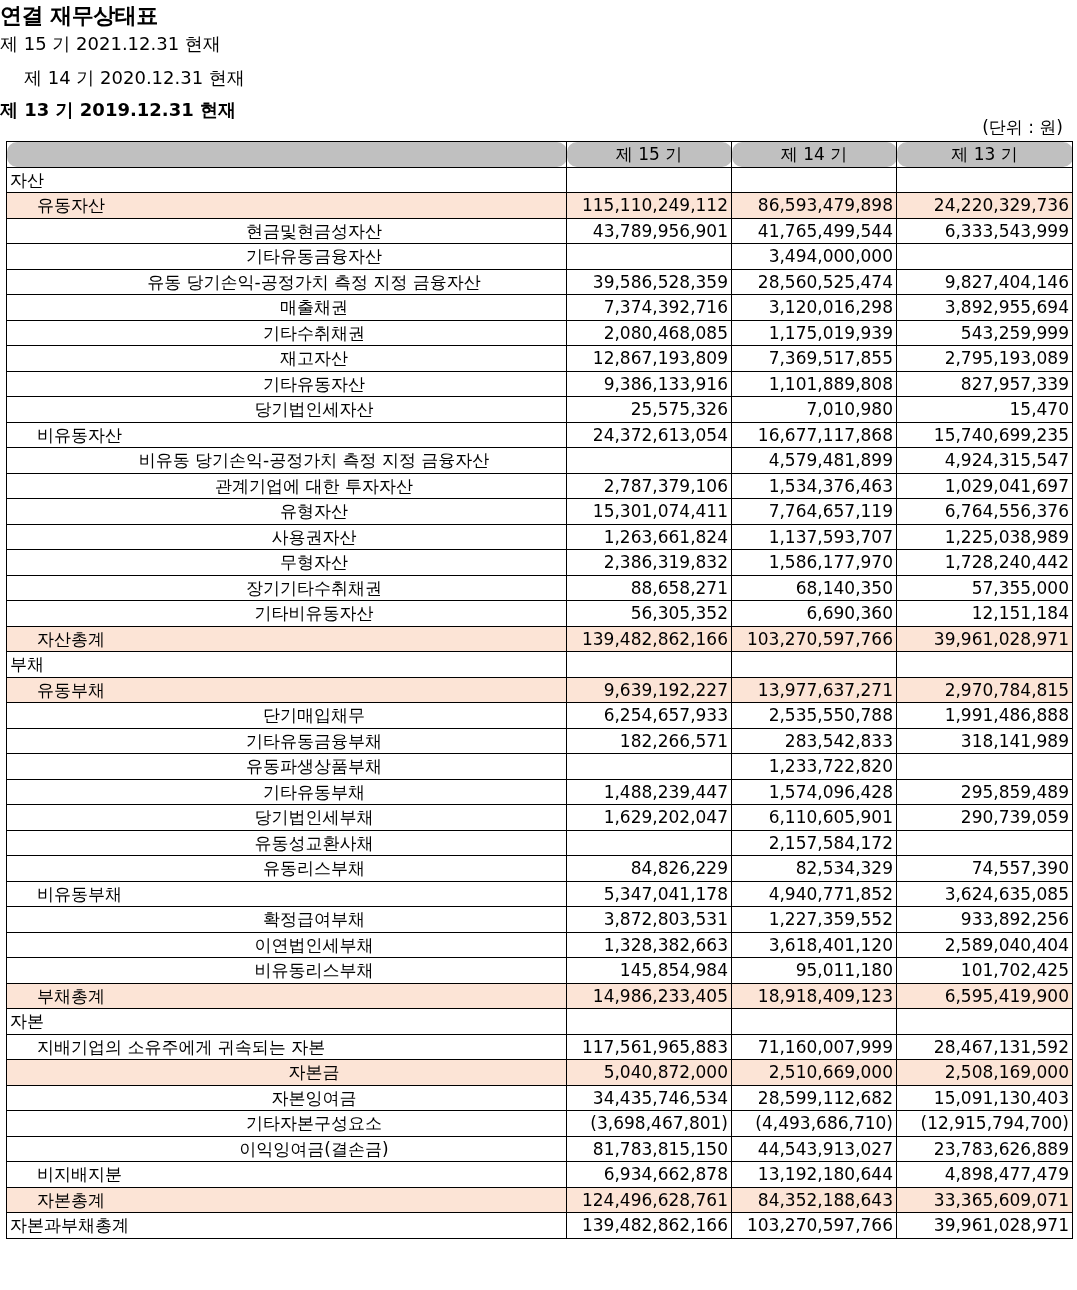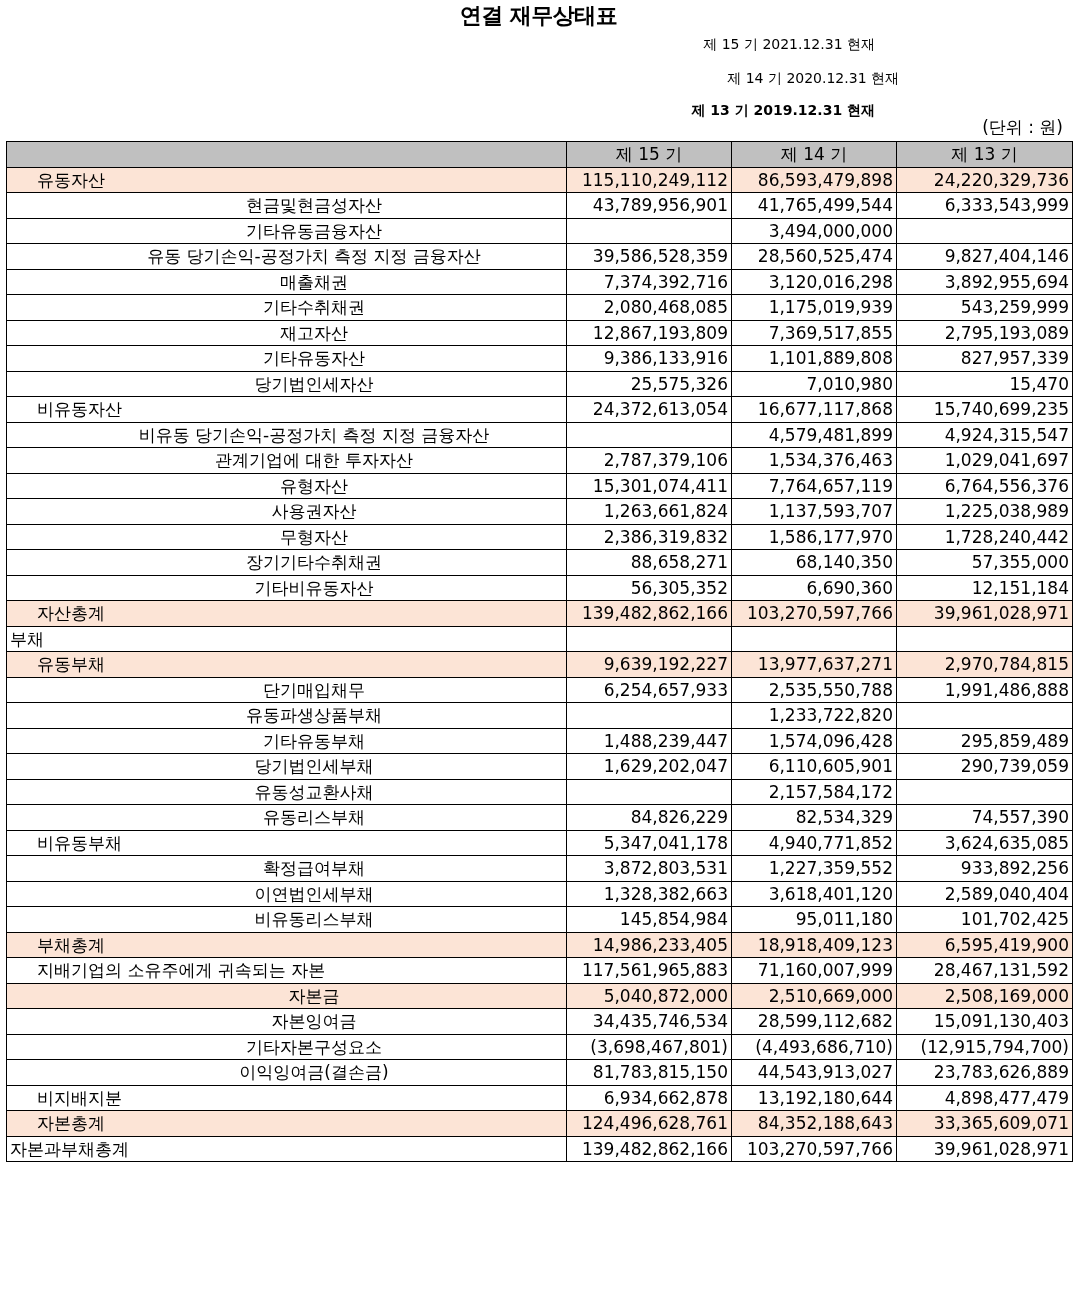--- a/index.html
+++ b/index.html
@@ -1,22 +1,22 @@
 <!DOCTYPE html>
 <html><head>
 <meta charset="utf-8">
 <style>
   html, body { margin: 0; padding: 0; background: #ffffff; }
   body { width: 1077px; height: 1290px; position: relative; font-family: "DejaVu Sans", sans-serif; color: #000; }
-  .title { position: absolute; left: 0; width: 1077px; top: 2px; text-align: center; font-size: 22px; font-weight: bold; line-height: 28px; letter-spacing: -0.5px; }
-  .sub { position: absolute; left: 0; width: 875px; text-align: right; font-size: 14px; line-height: 24px; }
+  .title { position: absolute; left: 0; width: 1077px; top: 2px; text-align: left; font-size: 22px; font-weight: bold; line-height: 28px; letter-spacing: -0.5px; }
+  .sub { position: absolute; left: 0; width: 875px; text-align: left; font-size: 18px; line-height: 24px; }
   .unit { position: absolute; right: 14px; top: 116px; font-size: 17px; line-height: 22px; }
   table { position: absolute; left: 6px; top: 141px; width: 1066px; border-collapse: collapse; table-layout: fixed; font-size: 17px; }
   td, th { border: 1.5px solid #000; height: 24.5px; padding: 0 3px; white-space: nowrap; overflow: hidden; line-height: 24px; }
-  th { background: #c0c0c0; font-weight: normal; text-align: center; }
+  th { background: #c0c0c0; font-weight: normal; text-align: center; border-radius: 10px; }
   td.num { text-align: right; padding-right: 3px; }
   tr.hl td { background: #fce4d6; }
   .l0 { padding-left: 3px; }
   .l1 { padding-left: 30px; }
   .l2 { padding-left: 58px; text-align: center; }
 </style>
 </head>
 <body>
 
 <div class="title">연결 재무상태표</div>
@@ -34,20 +34,26 @@
   </colgroup>
   <thead>
     <tr>
       <th></th>
       <th>제 15 기</th>
       <th>제 14 기</th>
       <th>제 13 기</th>
     </tr>
   </thead>
   <tbody id="rows">
+      <tr>
+        <td class="l0">자산</td>
+        <td class="num"></td>
+        <td class="num"></td>
+        <td class="num"></td>
+      </tr>
       <tr class="hl">
         <td class="l1">유동자산</td>
         <td class="num">115,110,249,112</td>
         <td class="num">86,593,479,898</td>
         <td class="num">24,220,329,736</td>
       </tr>
       <tr>
         <td class="l2">현금및현금성자산</td>
         <td class="num">43,789,956,901</td>
         <td class="num">41,765,499,544</td>
@@ -161,20 +167,26 @@
         <td class="num">13,977,637,271</td>
         <td class="num">2,970,784,815</td>
       </tr>
       <tr>
         <td class="l2">단기매입채무</td>
         <td class="num">6,254,657,933</td>
         <td class="num">2,535,550,788</td>
         <td class="num">1,991,486,888</td>
       </tr>
       <tr>
+        <td class="l2">기타유동금융부채</td>
+        <td class="num">182,266,571</td>
+        <td class="num">283,542,833</td>
+        <td class="num">318,141,989</td>
+      </tr>
+      <tr>
         <td class="l2">유동파생상품부채</td>
         <td class="num"></td>
         <td class="num">1,233,722,820</td>
         <td class="num"></td>
       </tr>
       <tr>
         <td class="l2">기타유동부채</td>
         <td class="num">1,488,239,447</td>
         <td class="num">1,574,096,428</td>
         <td class="num">295,859,489</td>
@@ -221,20 +233,26 @@
         <td class="num">95,011,180</td>
         <td class="num">101,702,425</td>
       </tr>
       <tr class="hl">
         <td class="l1">부채총계</td>
         <td class="num">14,986,233,405</td>
         <td class="num">18,918,409,123</td>
         <td class="num">6,595,419,900</td>
       </tr>
       <tr>
+        <td class="l0">자본</td>
+        <td class="num"></td>
+        <td class="num"></td>
+        <td class="num"></td>
+      </tr>
+      <tr>
         <td class="l1">지배기업의 소유주에게 귀속되는 자본</td>
         <td class="num">117,561,965,883</td>
         <td class="num">71,160,007,999</td>
         <td class="num">28,467,131,592</td>
       </tr>
       <tr class="hl">
         <td class="l2">자본금</td>
         <td class="num">5,040,872,000</td>
         <td class="num">2,510,669,000</td>
         <td class="num">2,508,169,000</td>

